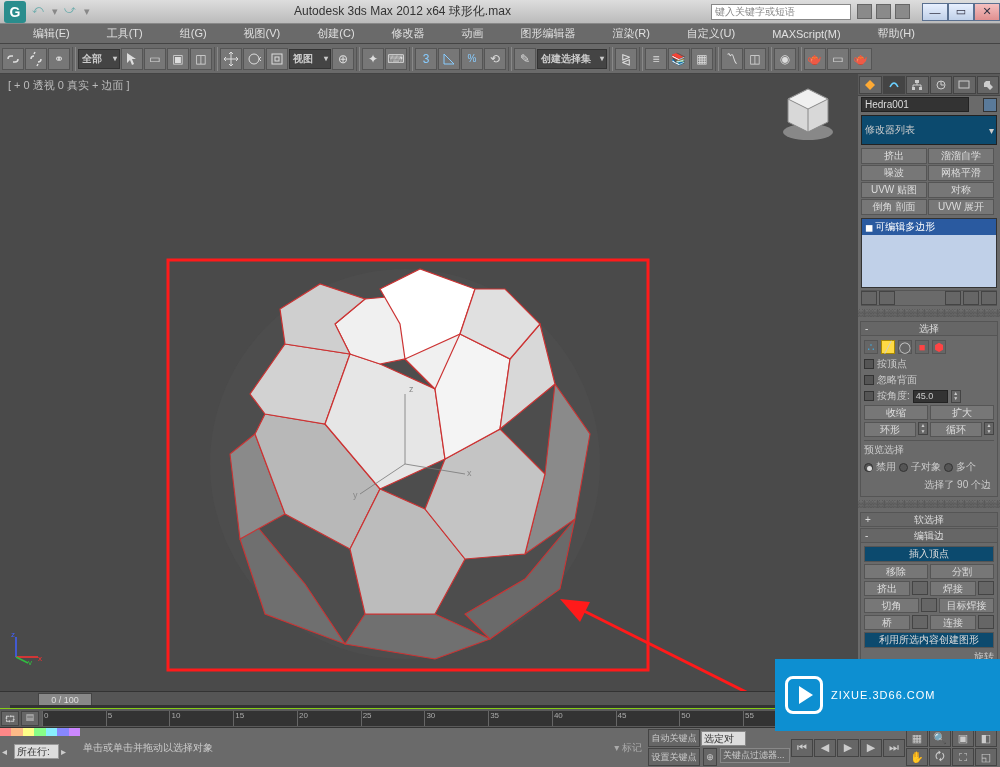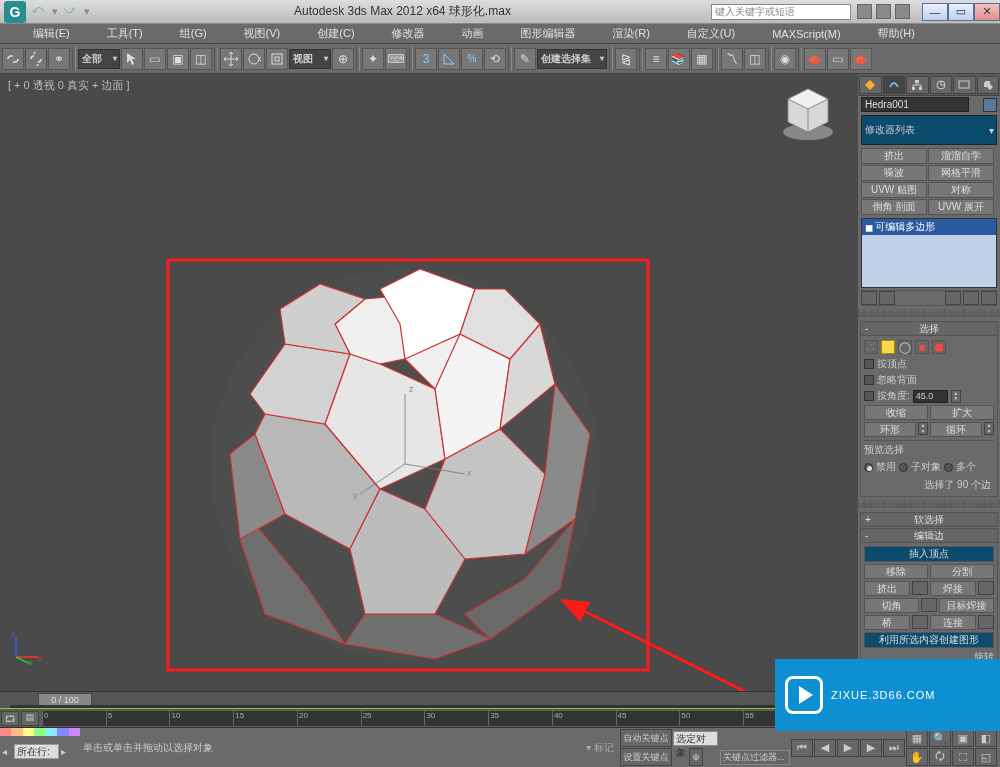--- a/index.html
+++ b/index.html
@@ -497,21 +497,21 @@
       <div style="flex:1"></div>
       <span style="color:#aaa">▾ 标记</span>
     </div>
   </div>
   <div class="status-right">
     <div style="display:flex;flex-direction:column;gap:1px">
       <div style="display:flex;gap:1px;align-items:center">
           <div class="sr-btn" style="width:52px;font-size:9px">自动关键点</div>
           <div class="sr-combo">选定对象</div>
         </div>
-      <div style="display:flex;gap:17px;align-items:center">
+      <div style="display:flex;gap:3px;">
           <div class="sr-btn" style="width:52px;font-size:9px">设置关键点</div>
           <div class="sr-btn" style="width:14px;font-size:9px">⊕</div>
           <div class="sr-combo" style="width:70px;background:#666;color:#ccc;font-size:9px">关键点过滤器...</div>
         </div>
     </div>
     <div class="sr-btn">⏮</div>
     <div class="sr-btn">◀</div>
     <div class="sr-btn">▶</div>
     <div class="sr-btn">▶</div>
     <div class="sr-btn">⏭</div>

